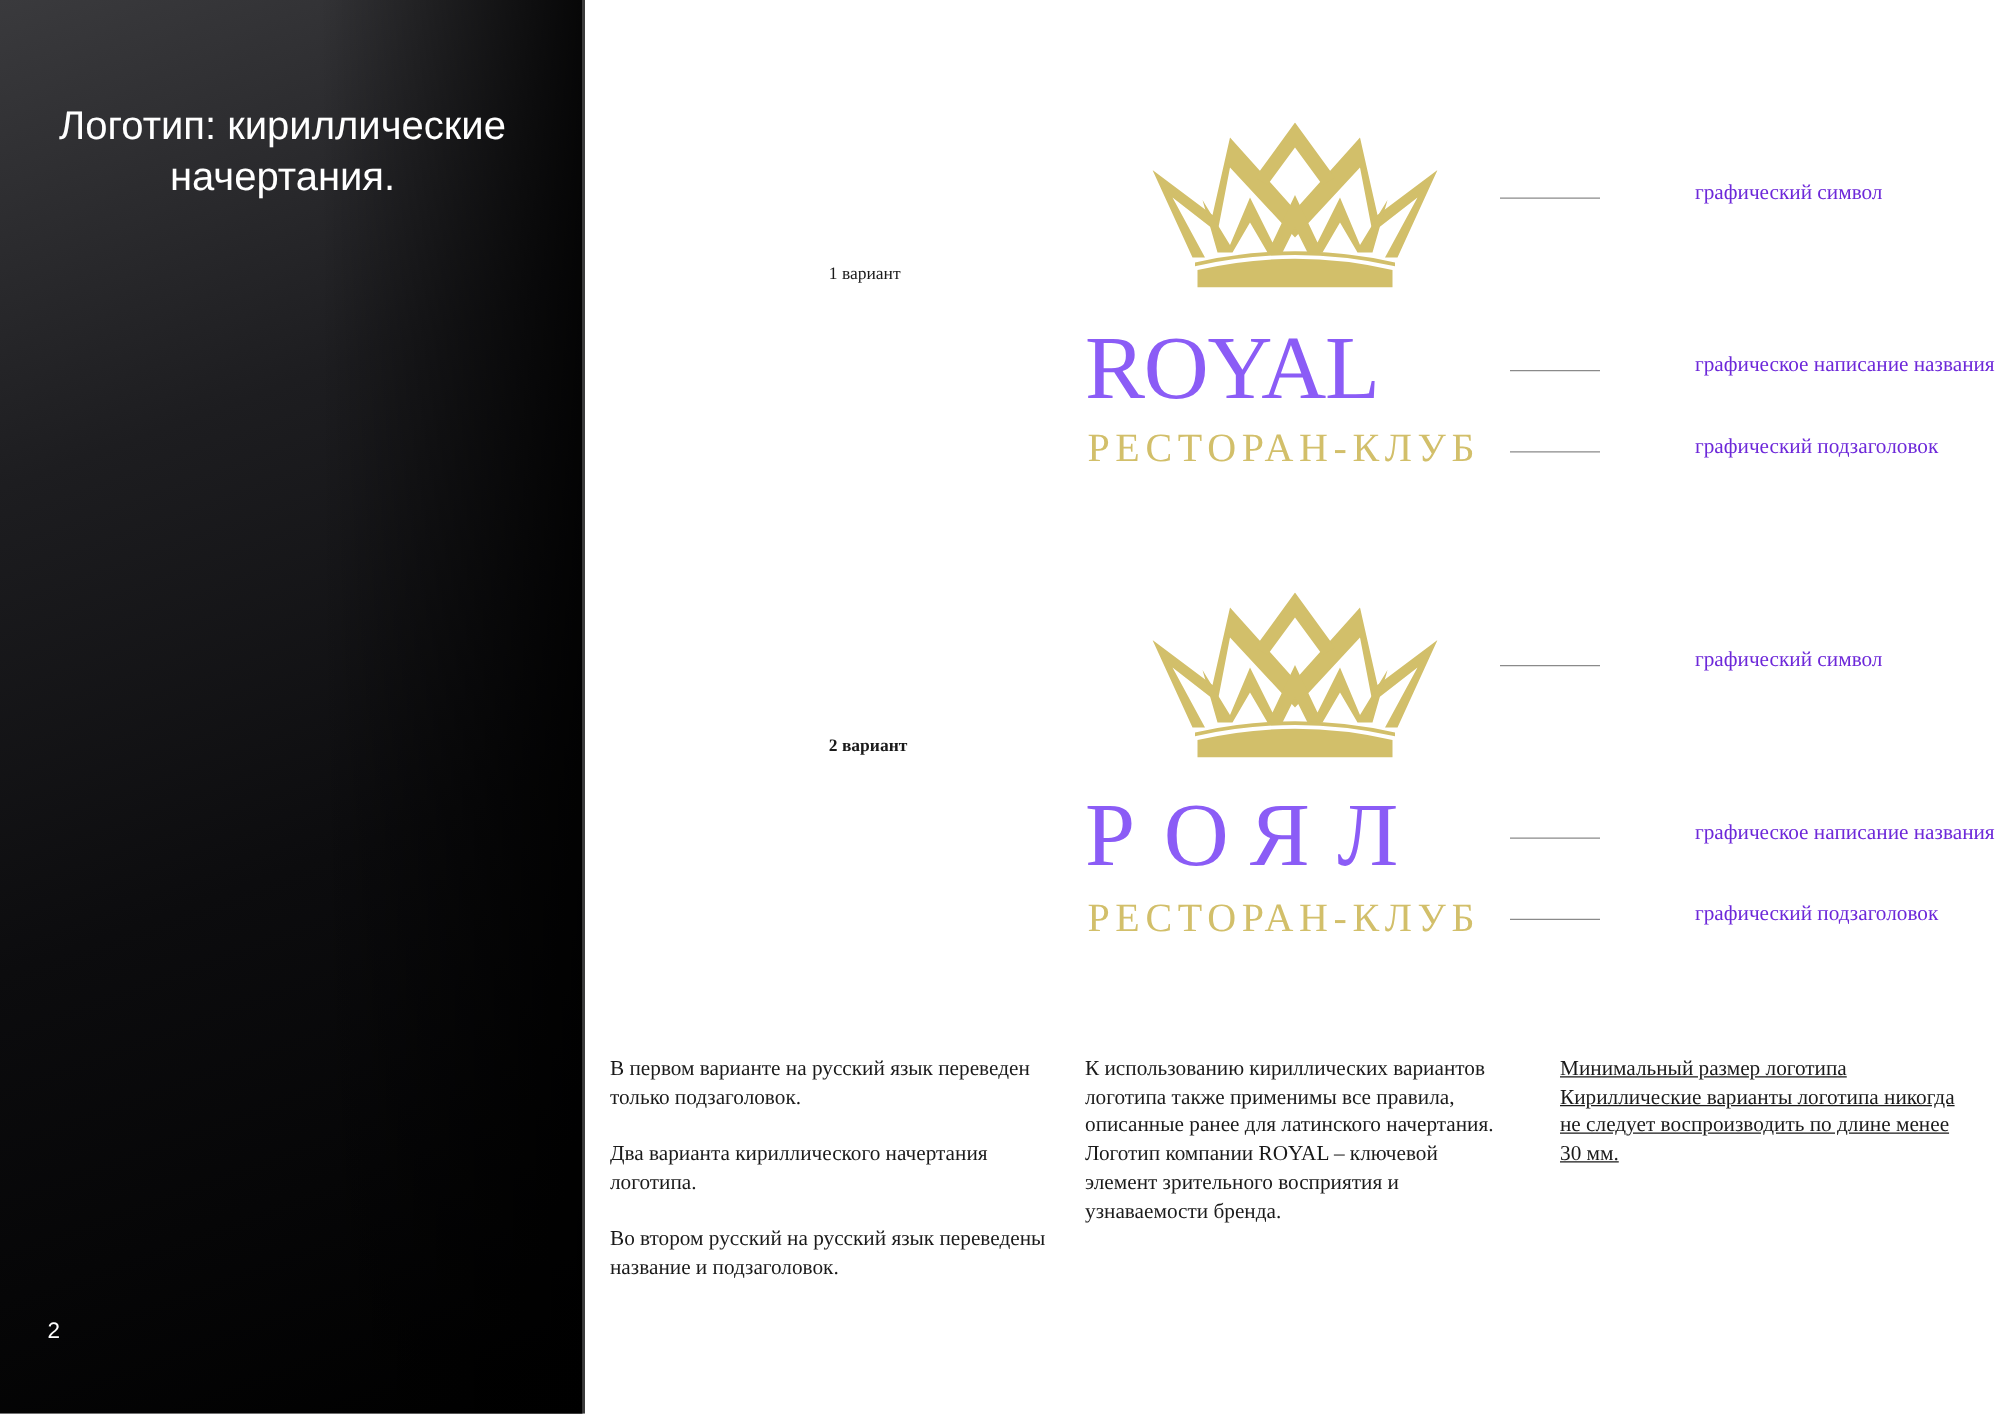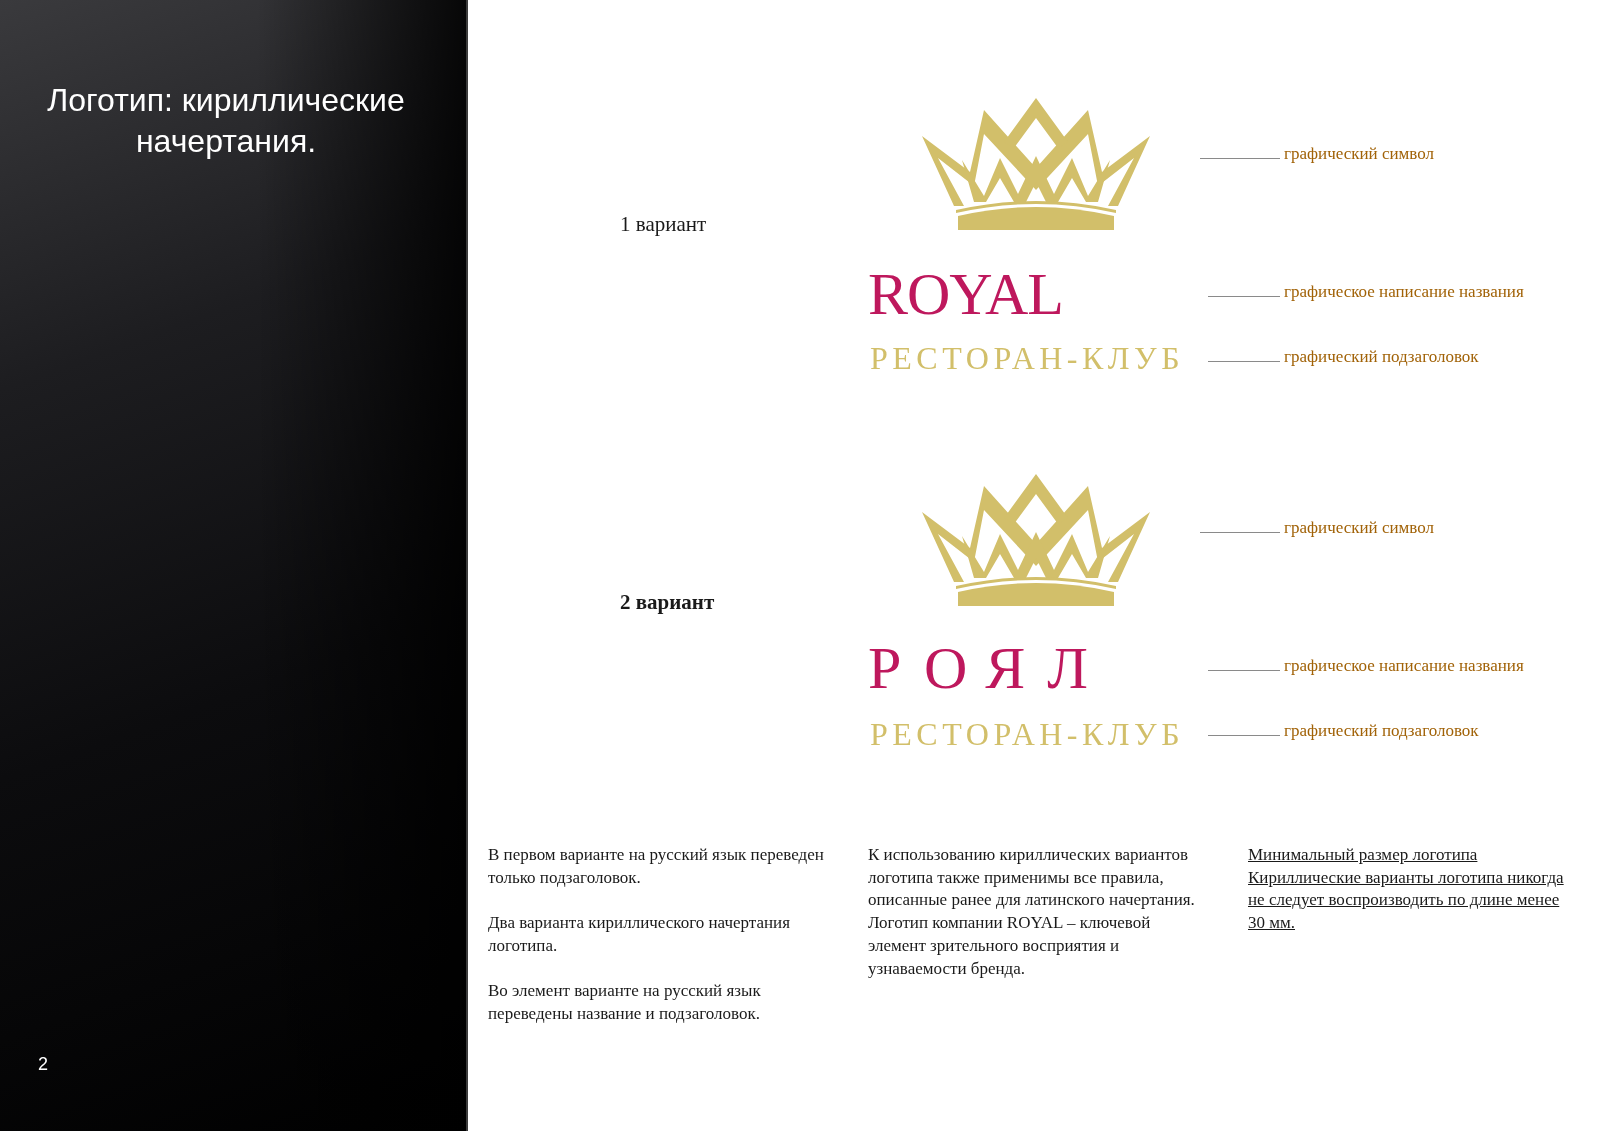--- a/index.html
+++ b/index.html
@@ -21,41 +21,41 @@
       font-family: "Liberation Sans", sans-serif; font-size: 32px; line-height: 41px;
       white-space: pre-line;
       padding-left: 40px;
     }
     .page-number {
       position: absolute; left: 38px; top: 1054px; z-index: 2;
       color: #ffffff; font-family: "Liberation Sans", sans-serif; font-size: 18px;
     }
 
     .variant-label {
-      position: absolute; font-size: 21px; color: #1a1a1a;
+      position: absolute; font-size: 14px; color: #1a1a1a; margin-left: 43px;
     }
     .crown { position: absolute; left: 922px; width: 228px; height: 132px; }
     .crown svg { width: 100%; height: 100%; display: block; }
     .logo-name {
-      position: absolute; left: 868px; color: #be185d;
-      font-family: "Liberation Serif", serif; font-size: 60px; line-height: 96px;
+      position: absolute; left: 868px; color: #8b5cf6;
+      font-family: "Liberation Serif", serif; font-size: 72px; line-height: 96px;
       letter-spacing: -1px; white-space: nowrap;
     }
     .logo-name.cyr { letter-spacing: 22px; }
     .logo-sub {
       position: absolute; left: 870px; color: #d2bf6a;
       font-family: "Liberation Serif", serif; font-size: 32px; line-height: 32px;
       letter-spacing: 4.5px; white-space: nowrap; text-align: right;
     }
 
     .leader {
       position: absolute; height: 1px; background: #8a8a8a;
     }
     .annotation {
-      position: absolute; left: 1284px; font-size: 17px; color: #a16207; white-space: nowrap;
+      position: absolute; left: 1356px; font-size: 17px; color: #6d28d9; white-space: nowrap;
     }
 
     .text-col {
       position: absolute; top: 844px; font-size: 17px; line-height: 22.7px; color: #1a1a1a;
     }
     .text-col p { margin-bottom: 22.7px; }
   </style>
 </head>
 <body>
 
@@ -110,20 +110,20 @@
 <div class="leader" style="left:1200px; top:532px; width:80px;"></div>
 <div class="annotation" style="top:518px;">графический символ</div>
 <div class="leader" style="left:1208px; top:670px; width:72px;"></div>
 <div class="annotation" style="top:656px;">графическое написание названия</div>
 <div class="leader" style="left:1208px; top:735px; width:72px;"></div>
 <div class="annotation" style="top:721px;">графический подзаголовок</div>
 
 <div class="text-col" style="left:488px; width:350px;">
   <p>В первом варианте на русский язык переведен только подзаголовок.</p>
   <p>Два варианта кириллического начертания логотипа.</p>
-  <p>Во элемент варианте на русский язык переведены название и подзаголовок.</p>
+  <p>Во втором русский на русский язык переведены название и подзаголовок.</p>
 </div>
 <div class="text-col" style="left:868px; width:340px;">
   <p>К использованию кириллических вариантов логотипа также применимы все правила, описанные ранее для латинского начертания. Логотип компании ROYAL – ключевой элемент зрительного восприятия и узнаваемости бренда.</p>
 </div>
 <div class="text-col" style="left:1248px; width:330px;text-decoration:underline;">
   <p>Минимальный размер логотипа Кириллические варианты логотипа никогда не следует воспроизводить по длине менее 30 мм.</p>
 </div>
 
 </body></html>

